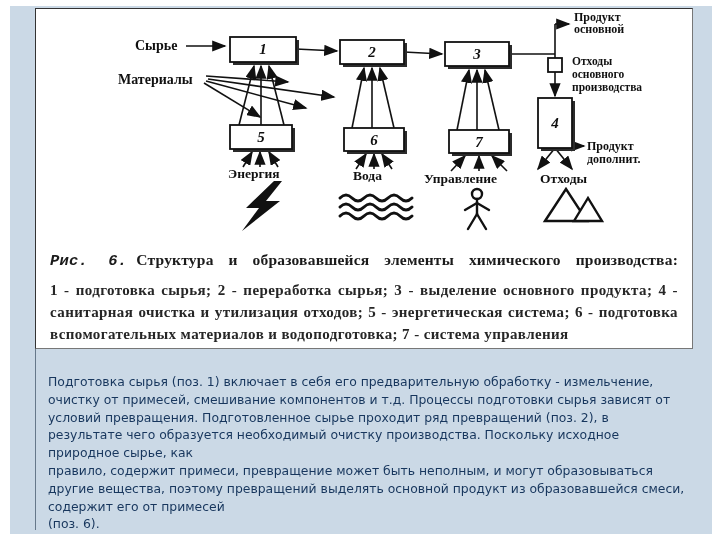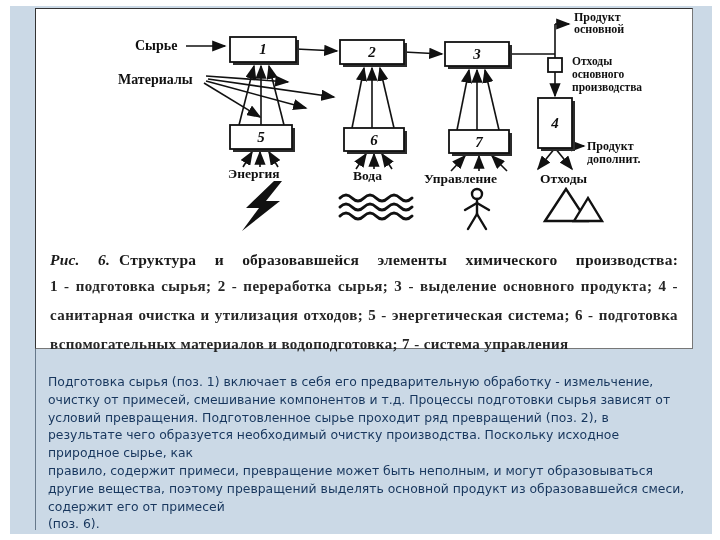--- a/index.html
+++ b/index.html
@@ -19,23 +19,23 @@
   .t-lbl13{ font-family:"Liberation Serif",serif; font-weight:bold; font-size:13.5px; fill:#101010; }
   .t-sm   { font-family:"Liberation Serif",serif; font-weight:bold; font-size:12px; fill:#101010; }
   .t-xs   { font-family:"Liberation Serif",serif; font-weight:bold; font-size:11.5px; fill:#101010; }
   .t-num  { font-family:"Liberation Serif",serif; font-style:italic; font-weight:bold; font-size:15px;
             fill:#101010; text-anchor:middle; }
   .ic   { stroke:#111; stroke-width:2.4; fill:none; stroke-linecap:round; }
 
   .caption { padding:4px 14px 0 14px; font-family:"Liberation Serif",serif; font-weight:bold; }
   .caption-title { font-size:15.5px; color:#1b1b1b; letter-spacing:.2px;
                    text-align:justify; text-align-last:justify; }
-  .caption-title .fig { font-style:italic; margin-right:9px; }
-  .caption-legend { margin-top:3px; font-size:15px; color:#262626; letter-spacing:.4px;
-                    line-height:29px; text-align:justify; }
+  .caption-title .fig { font-style:italic; margin-right:9px;font-family:Liberation Mono, monospace; }
+  .caption-legend { margin-top:9px; font-size:15px; color:#262626; letter-spacing:.4px;
+                    line-height:22px; text-align:justify; }
 
   .bodytext { position:absolute; left:38px; top:367px; width:640px;
               font-family:"DejaVu Sans", sans-serif; font-size:12.4px; line-height:17.8px;
               color:#17365d; }
   .bodytext div { white-space:nowrap; }
 </style>
 </head>
 <body>
 
 <div class="page">

